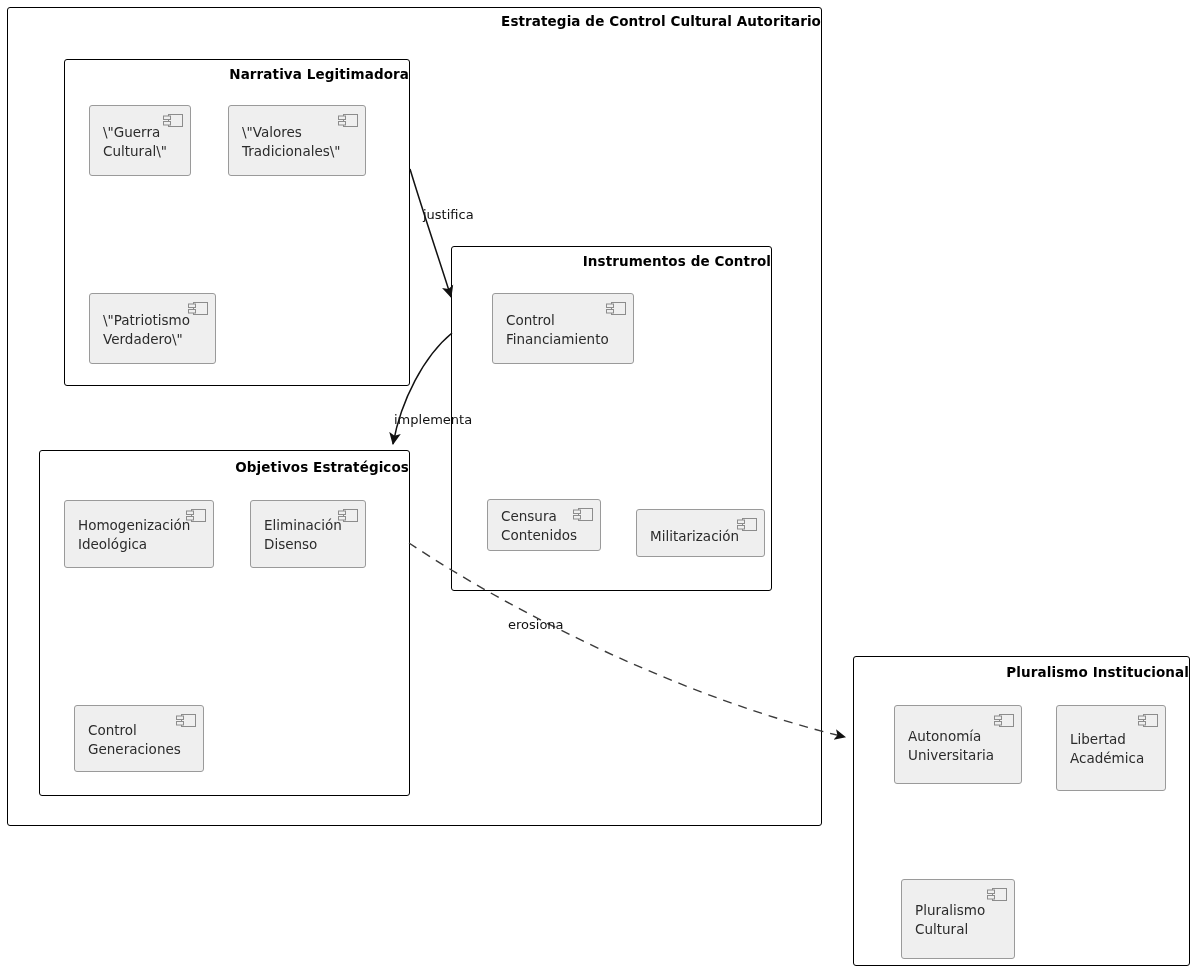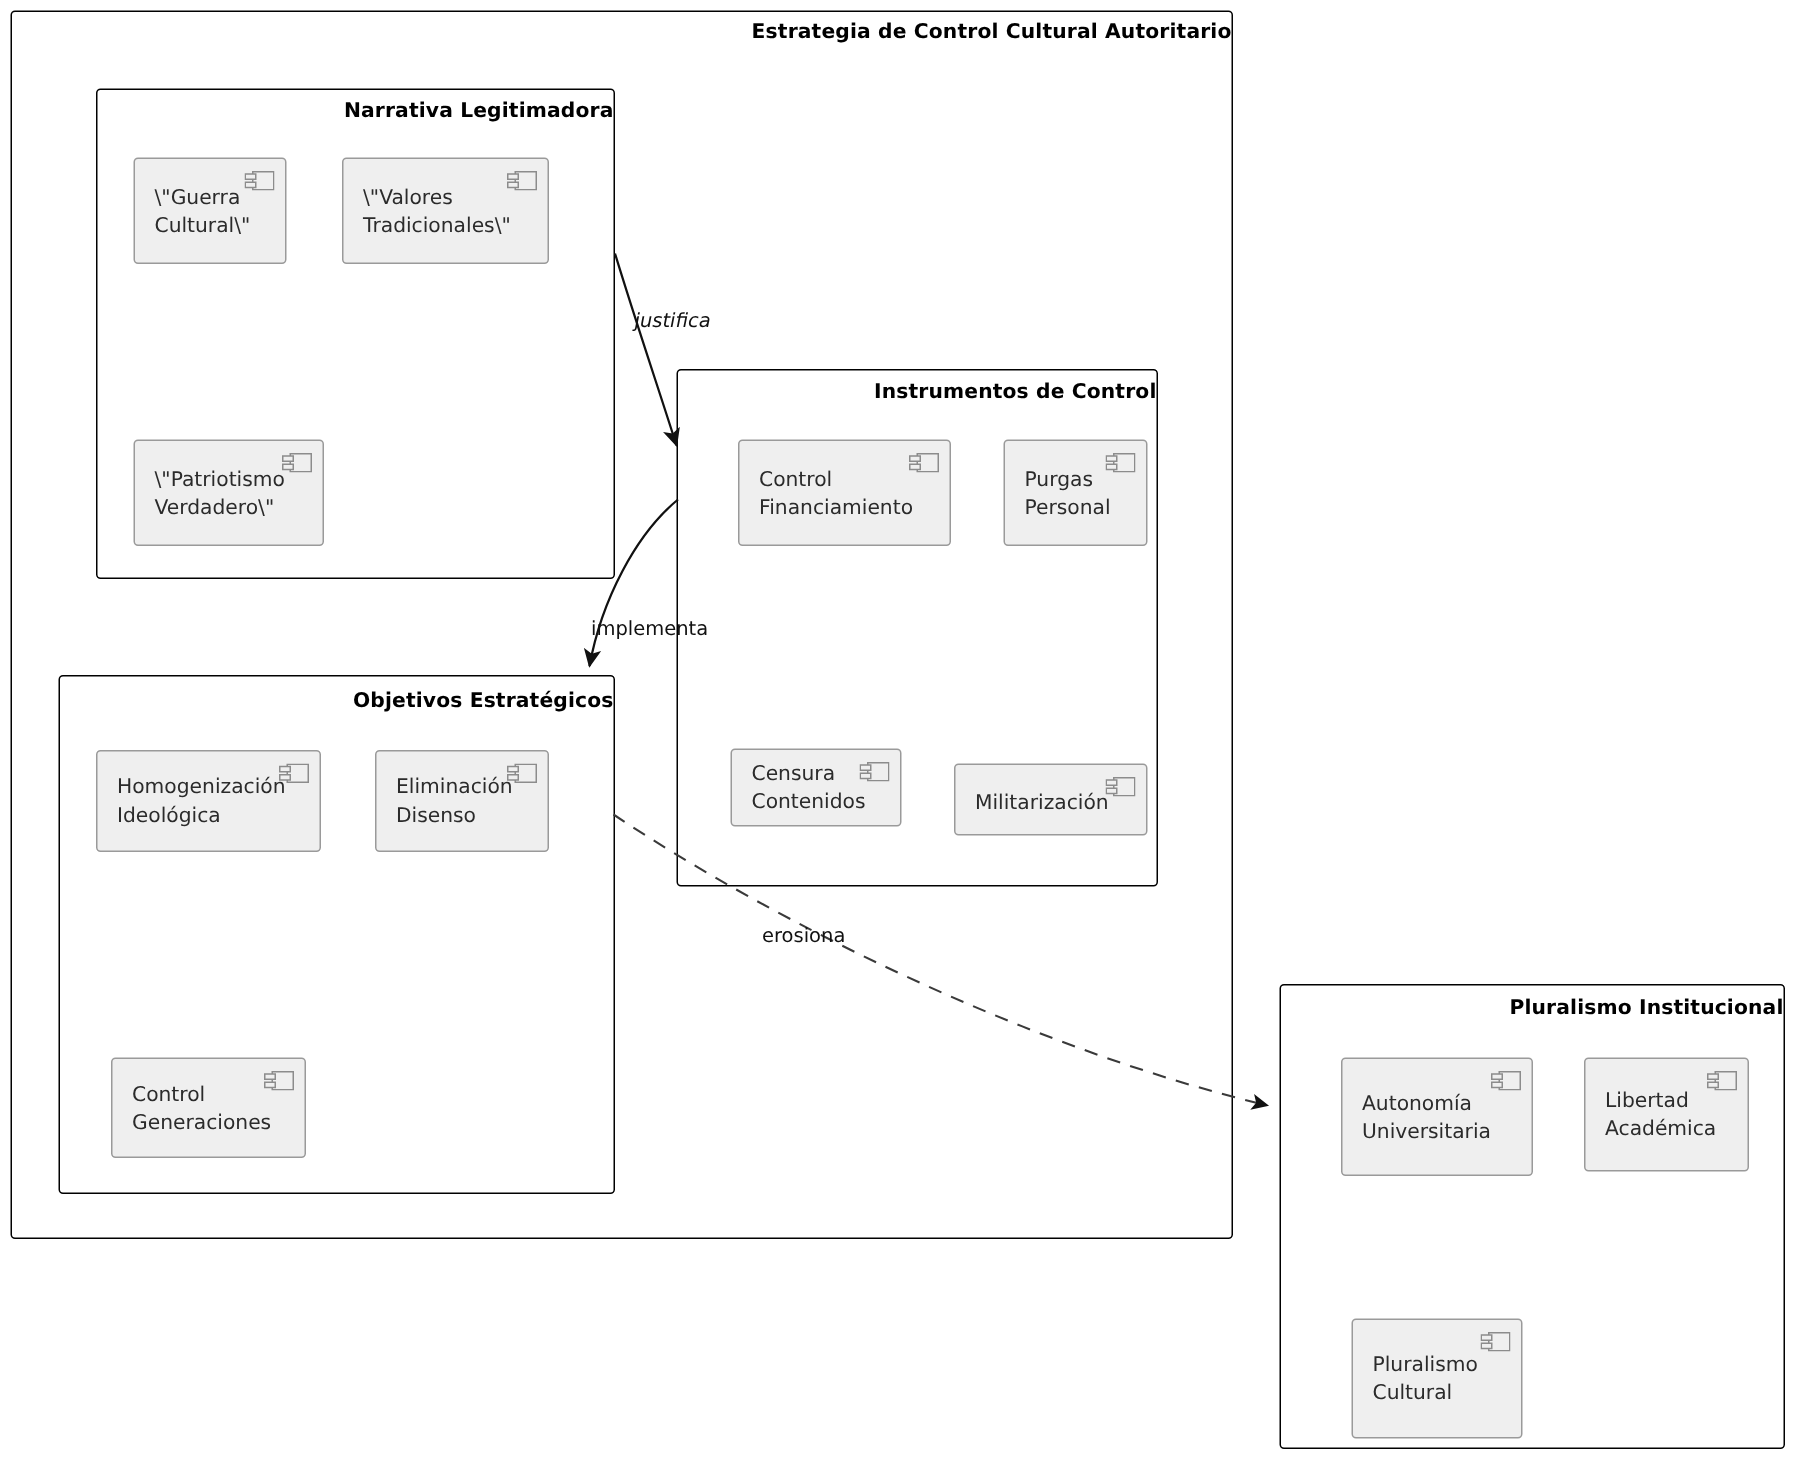--- a/index.html
+++ b/index.html
@@ -146,31 +146,20 @@
       <svg width="20" height="13" viewBox="0 0 20 13">
         <rect x="5.5" y="0.5" width="14" height="12" fill="none" stroke="#8c8c8c" stroke-width="1"></rect>
         <rect x="0.5" y="2" width="7" height="3.5" fill="#efefef" stroke="#8c8c8c" stroke-width="1"></rect>
         <rect x="0.5" y="7.5" width="7" height="3.5" fill="#efefef" stroke="#8c8c8c" stroke-width="1"></rect>
       </svg>
     </span>
     <span class="comp-label">Control
 Financiamiento</span>
   </div>
 
-  <div class="comp" style="left:669px; top:293px; width:96px; height:71px;">
-    <span class="comp-icon">
-      <svg width="20" height="13" viewBox="0 0 20 13">
-        <rect x="5.5" y="0.5" width="14" height="12" fill="none" stroke="#8c8c8c" stroke-width="1"></rect>
-        <rect x="0.5" y="2" width="7" height="3.5" fill="#efefef" stroke="#8c8c8c" stroke-width="1"></rect>
-        <rect x="0.5" y="7.5" width="7" height="3.5" fill="#efefef" stroke="#8c8c8c" stroke-width="1"></rect>
-      </svg>
-    </span>
-    <span class="comp-label">Purgas
-Personal</span>
-  </div>
 
   <div class="comp" style="left:487px; top:499px; width:114px; height:52px;">
     <span class="comp-icon">
       <svg width="20" height="13" viewBox="0 0 20 13">
         <rect x="5.5" y="0.5" width="14" height="12" fill="none" stroke="#8c8c8c" stroke-width="1"></rect>
         <rect x="0.5" y="2" width="7" height="3.5" fill="#efefef" stroke="#8c8c8c" stroke-width="1"></rect>
         <rect x="0.5" y="7.5" width="7" height="3.5" fill="#efefef" stroke="#8c8c8c" stroke-width="1"></rect>
       </svg>
     </span>
     <span class="comp-label">Censura
@@ -237,21 +226,21 @@
       <svg width="20" height="13" viewBox="0 0 20 13">
         <rect x="5.5" y="0.5" width="14" height="12" fill="none" stroke="#8c8c8c" stroke-width="1"></rect>
         <rect x="0.5" y="2" width="7" height="3.5" fill="#efefef" stroke="#8c8c8c" stroke-width="1"></rect>
         <rect x="0.5" y="7.5" width="7" height="3.5" fill="#efefef" stroke="#8c8c8c" stroke-width="1"></rect>
       </svg>
     </span>
     <span class="comp-label">Autonomía
 Universitaria</span>
   </div>
 
-  <div class="comp" style="left:1056px; top:705px; width:110px; height:76px;">
+  <div class="comp" style="left:1056px; top:705px; width:110px; height:86px;">
     <span class="comp-icon">
       <svg width="20" height="13" viewBox="0 0 20 13">
         <rect x="5.5" y="0.5" width="14" height="12" fill="none" stroke="#8c8c8c" stroke-width="1"></rect>
         <rect x="0.5" y="2" width="7" height="3.5" fill="#efefef" stroke="#8c8c8c" stroke-width="1"></rect>
         <rect x="0.5" y="7.5" width="7" height="3.5" fill="#efefef" stroke="#8c8c8c" stroke-width="1"></rect>
       </svg>
     </span>
     <span class="comp-label">Libertad
 Académica</span>
   </div>
@@ -278,19 +267,19 @@
       </marker>
     </defs>
 
     <path d="M 410,169 C 424,215 440,262 451,297" fill="none" stroke="#111111" stroke-width="1.5" marker-end="url(#arrow-filled)"></path>
 
     <path d="M 452,333 C 424,356 401,400 393,444" fill="none" stroke="#111111" stroke-width="1.5" marker-end="url(#arrow-filled)"></path>
 
     <path d="M 409,543 C 520,617 690,700 845,737" fill="none" stroke="#3a3a3a" stroke-width="1.4" stroke-dasharray="9 7" marker-end="url(#arrow-open)"></path>
   </svg>
 
-  <div class="edge-label" style="left:423px; top:207px;font-style:italic;">justifica</div>
+  <div class="edge-label" style="left:423px; top:207px;">justifica</div>
 
   <div class="edge-label" style="left:394px; top:412px;">implementa</div>
 
   <div class="edge-label" style="left:508px; top:617px;">erosiona</div>
 
 </div>
 
 </body></html>

